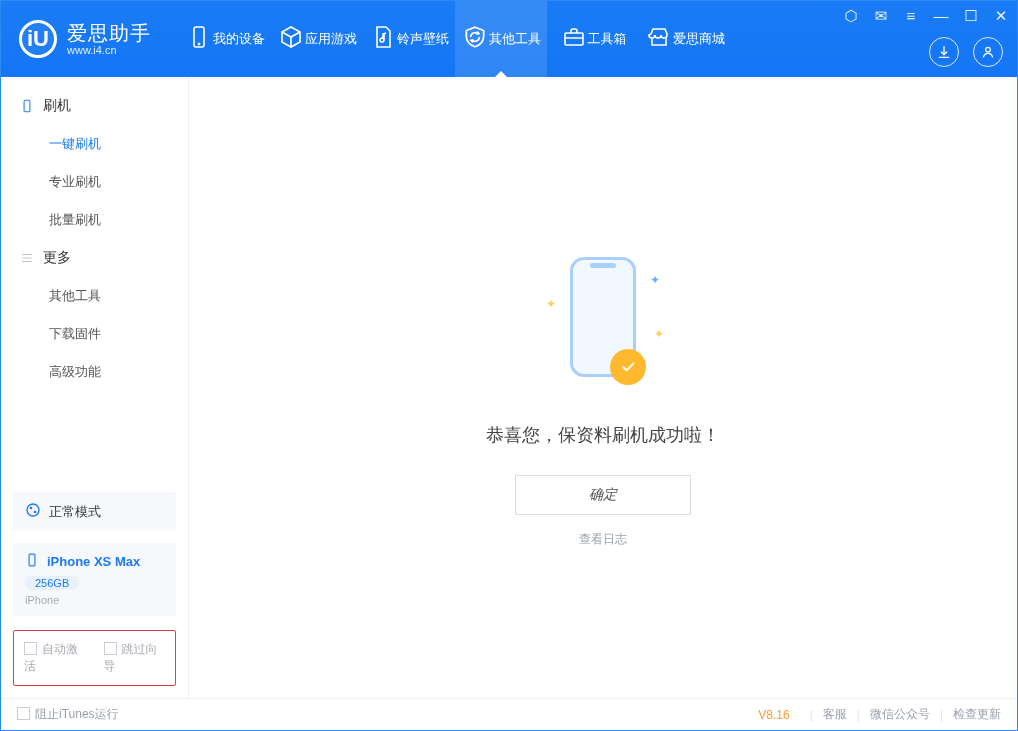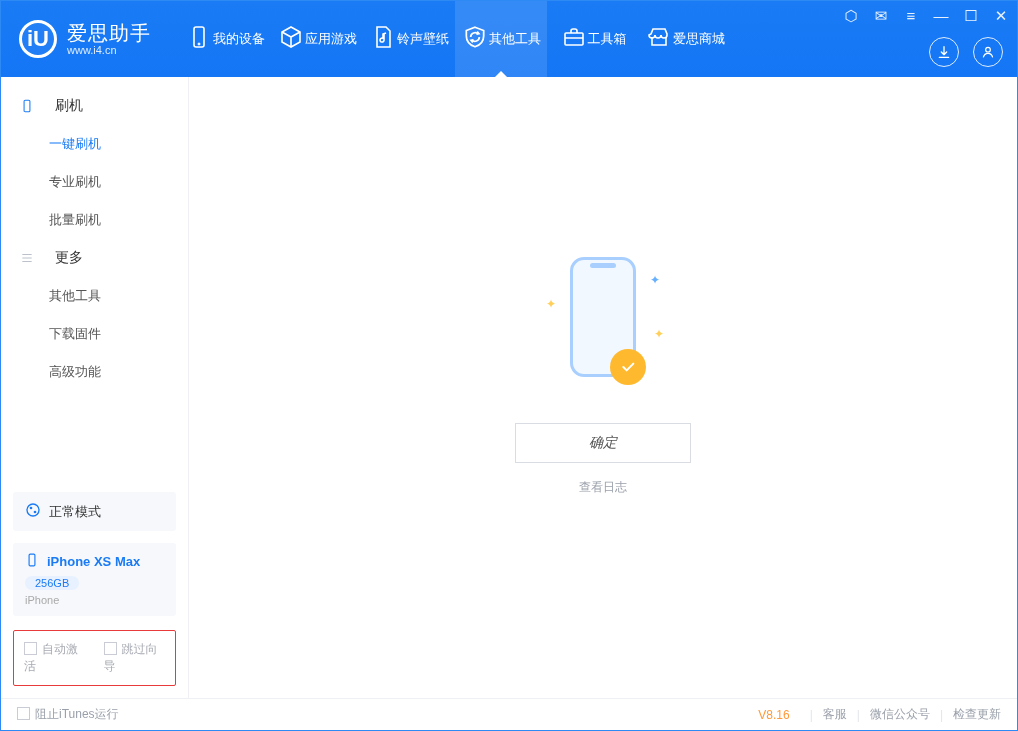--- a/index.html
+++ b/index.html
@@ -55,21 +55,21 @@
   width: 30px; height: 30px; border-radius: 50%; border: 1.6px solid rgba(255,255,255,0.85);
   display: flex; align-items: center; justify-content: center; color: #fff; cursor: pointer;
 }
 
 .body { flex: 1; display: flex; min-height: 0; }
 .sidebar {
   width: 188px; background: #fff; border-right: 1px solid #eef0f4;
   display: flex; flex-direction: column; padding-top: 10px;
 }
 .sb-section-title {
-  display: flex; align-items: center; gap: 20px; padding: 10px 18px; font-size: 14px; color: #333;
+  display: flex; align-items: center; gap: 8px; padding: 10px 18px; font-size: 14px; color: #333;
 }
 .sb-section-title .sb-ico { width:16px; height:16px; display:flex; align-items:center; justify-content:center; color:#888; }
 .sb-item {
   padding: 10px 18px 10px 48px; font-size: 13px; color: #555; cursor: pointer;
 }
 .sb-item.active { color: #1a7bf5; }
 .sb-spacer { flex: 1; }
 .sb-card {
   margin: 6px 12px; background: #f6f8fb; border-radius: 3px; padding: 10px 12px;
   font-size: 13px; color: #333; display: flex; align-items: center; gap: 8px;
@@ -276,20 +276,21 @@
         <span class="sparkle s3">✦</span>
         <div class="phone-body">
           <div class="phone-notch"></div>
         </div>
         <div class="phone-badge">
           <svg viewBox="0 0 24 24">
               <path d="M5 12l5 5L20 7" stroke="#fff" stroke-width="3" fill="none" stroke-linecap="round" stroke-linejoin="round"></path>
             </svg>
         </div>
       </div>
+      <div class="main-title">恭喜您，保资料刷机成功啦！</div>
       <button class="btn-confirm">确定</button>
       <a class="link-log">查看日志</a>
     </div>
   </div>
 
   <div class="footer">
     <div class="footer-left">
       <label><span class="chk"></span><span>阻止iTunes运行</span></label>
     </div>
     <div class="footer-right">

